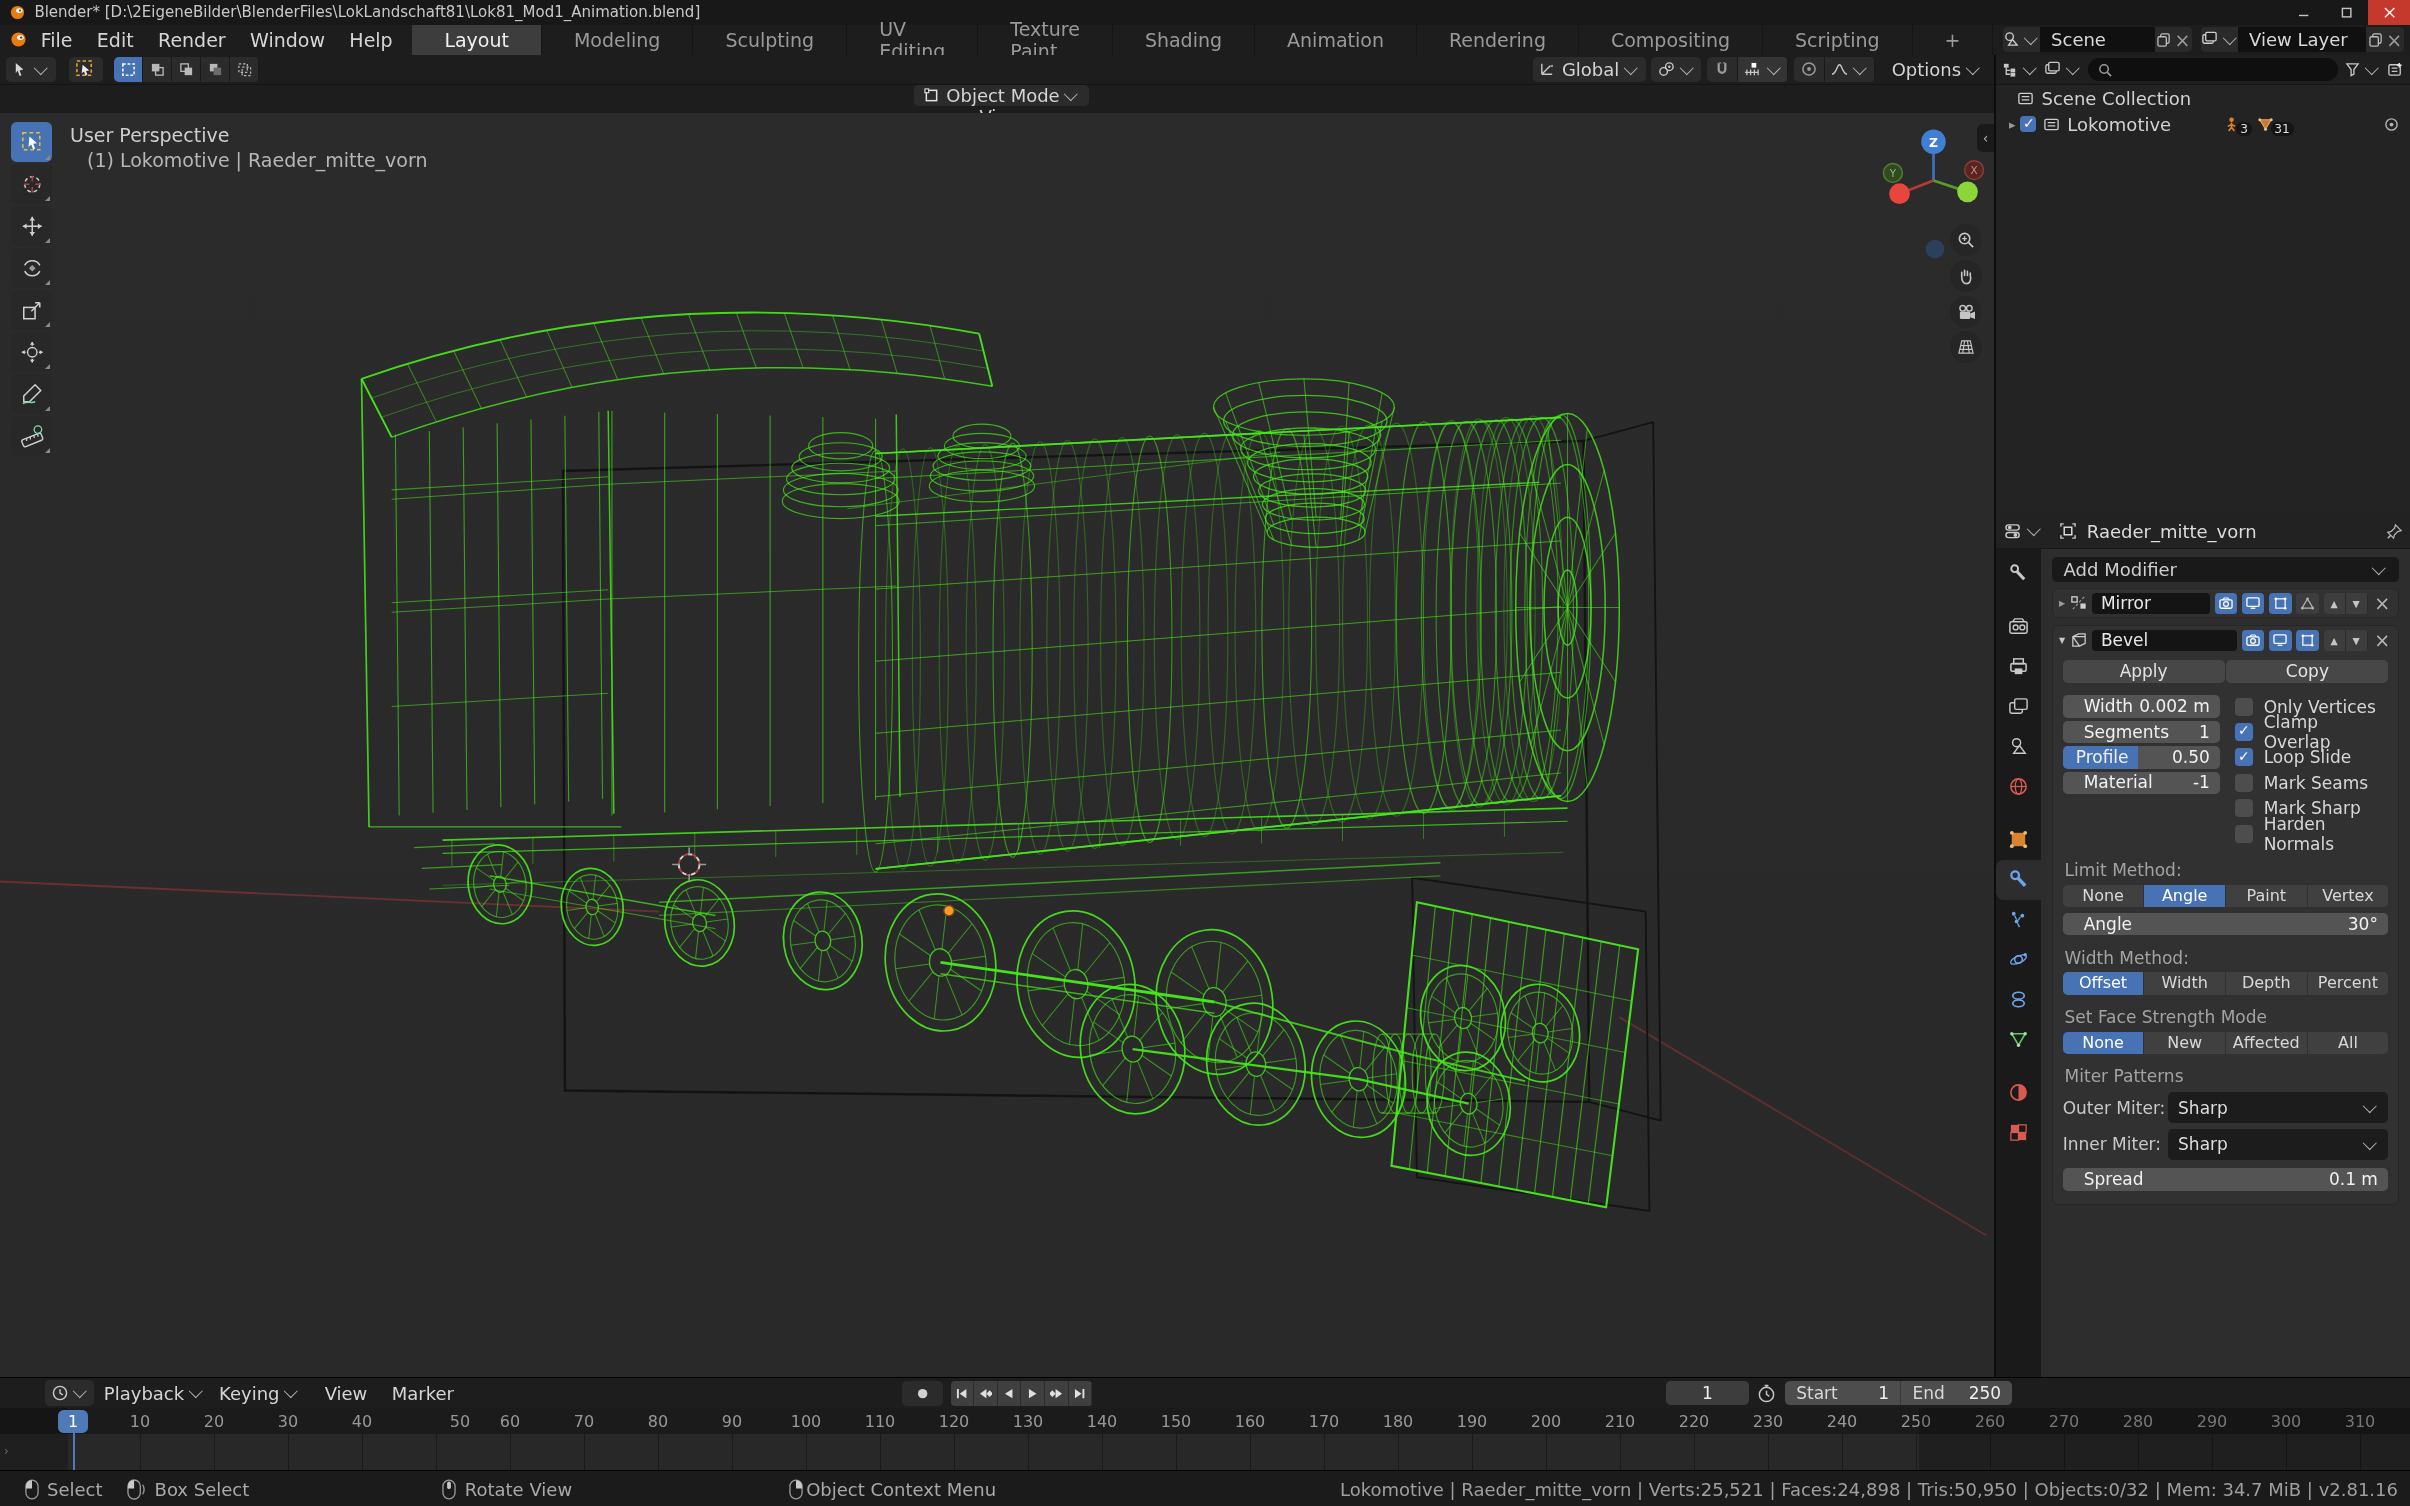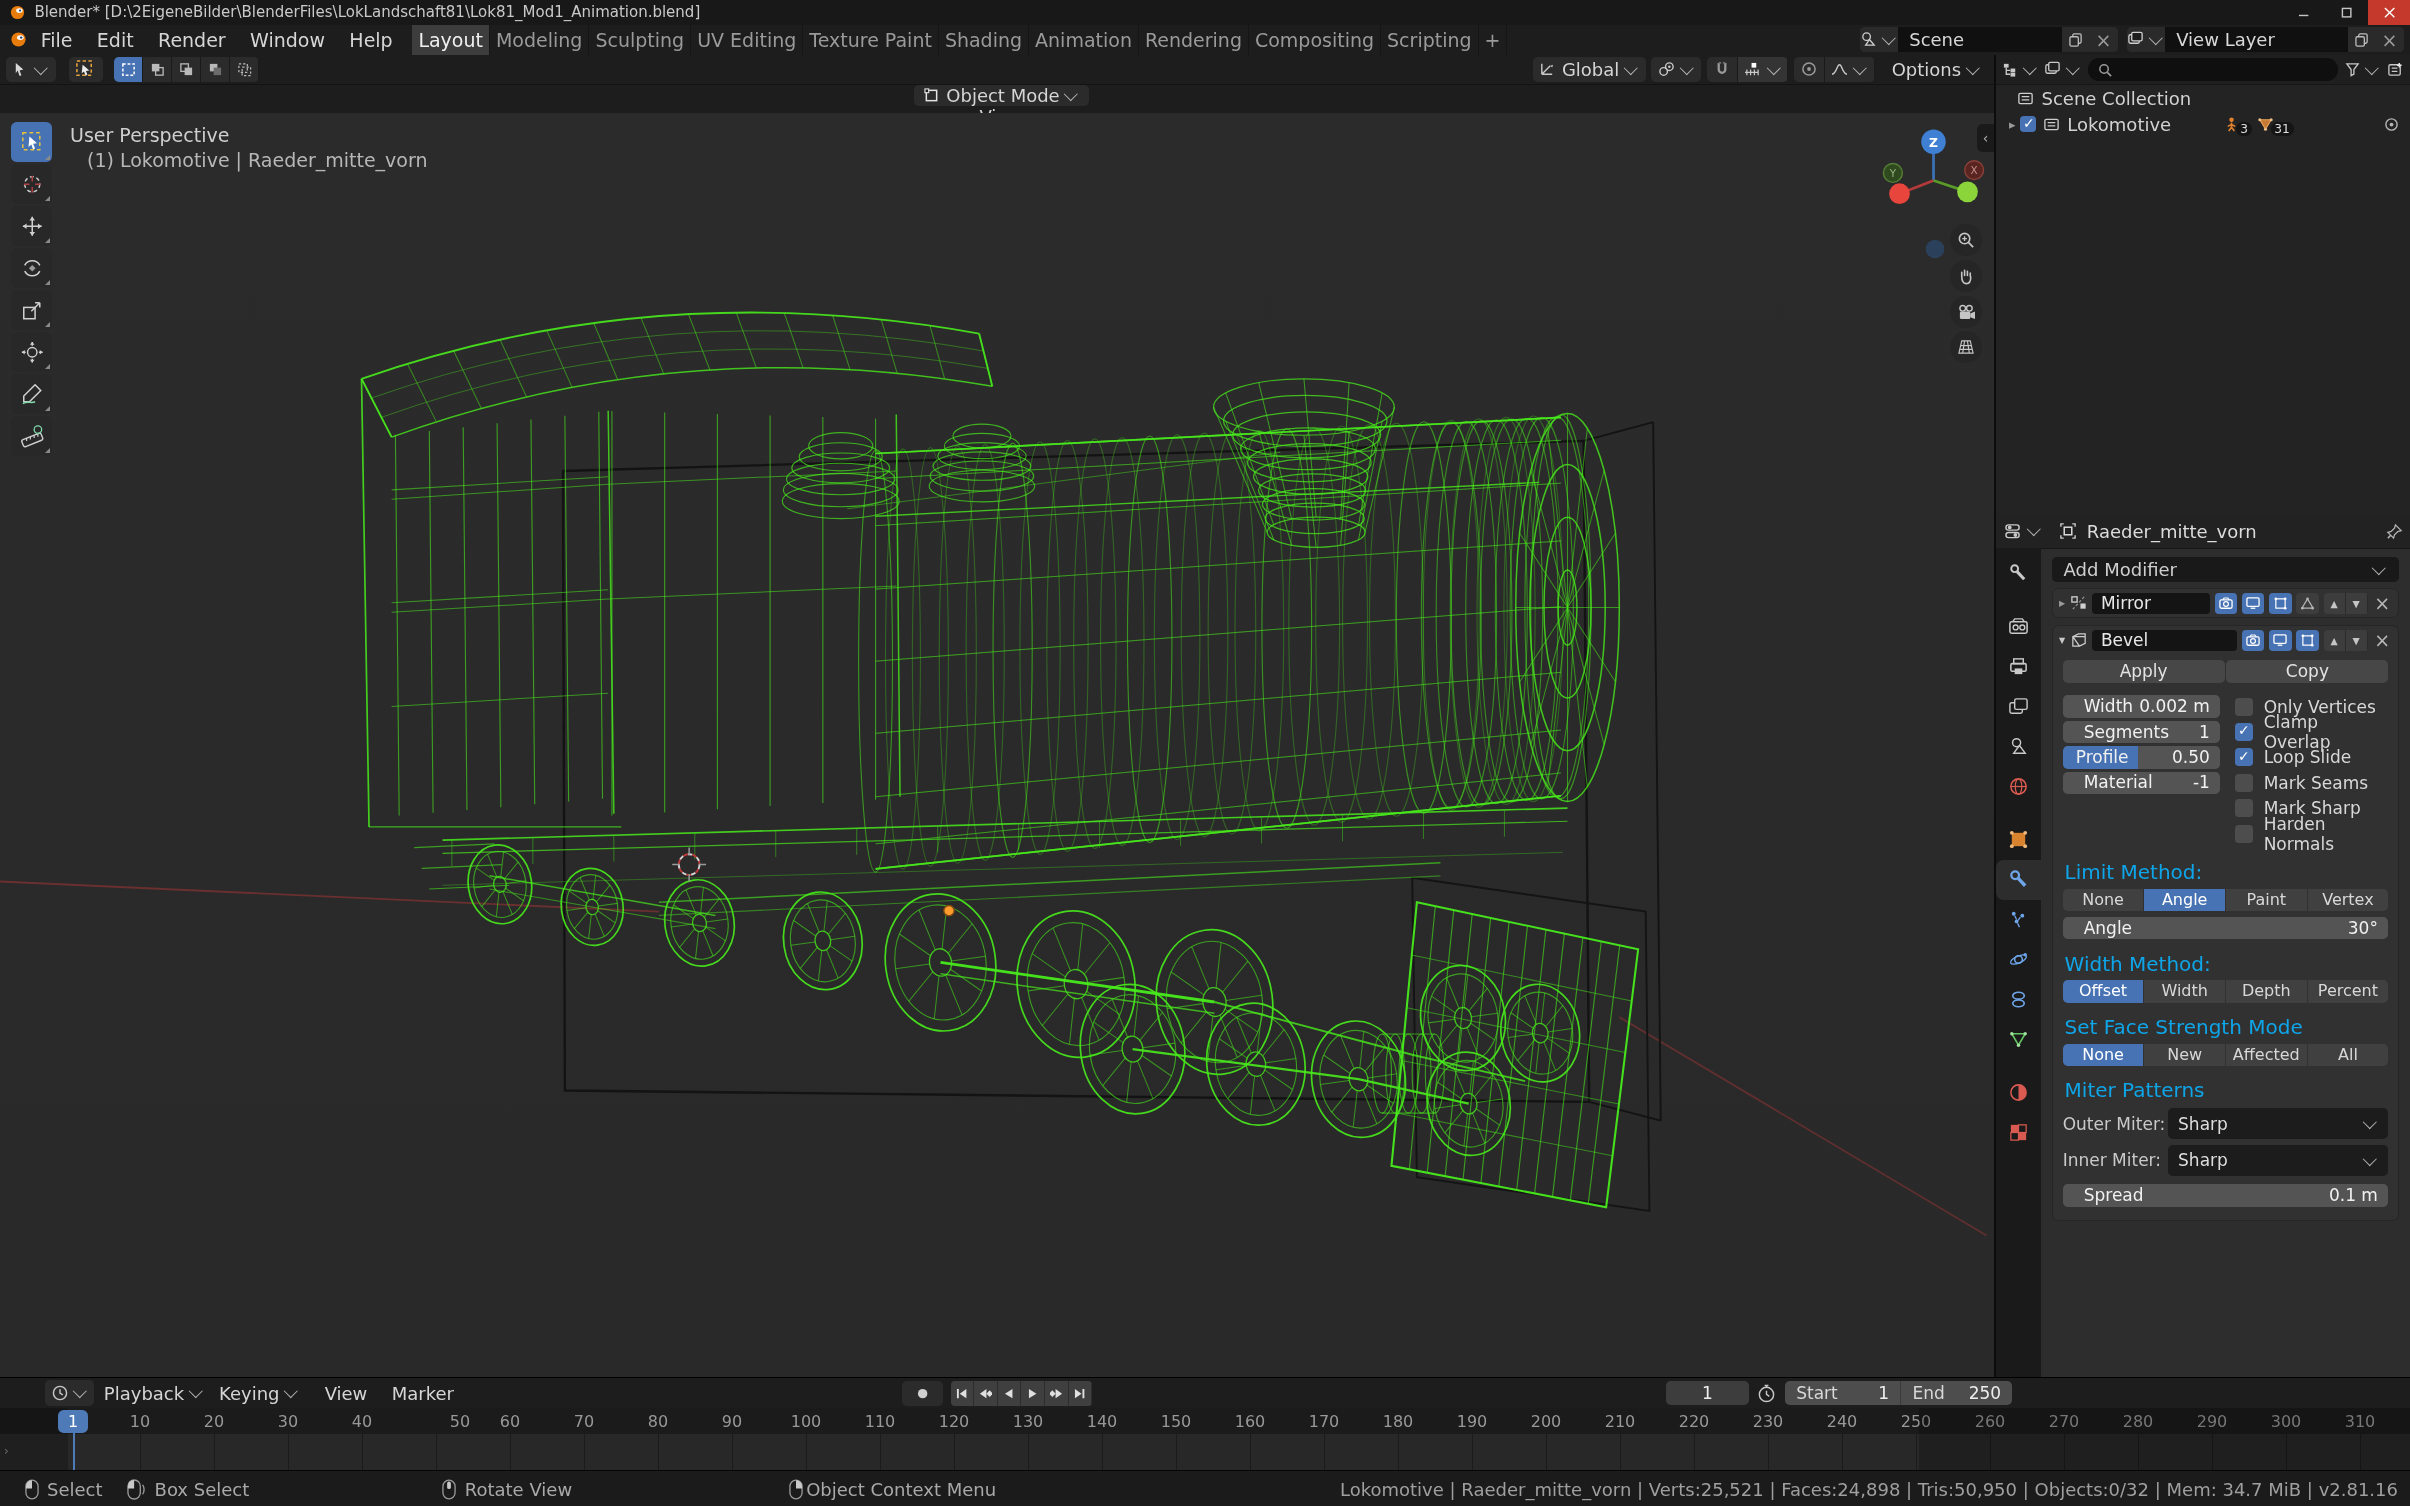--- a/index.html
+++ b/index.html
@@ -13,21 +13,21 @@
         transform:rotate(45deg);margin:-3.8px 3.8px 0 6.6px;flex:0 0 auto;}
   
   #titlebar{left:0;top:0;width:2411px;height:24.5px;background:#181818;display:flex;align-items:center;font-size:15px;color:#c9c9c9;}
   #titlebar .title{margin-left:8px;white-space:nowrap;}
   .winbtn{width:43px;height:24.5px;display:flex;align-items:center;justify-content:center;}
   .winbtn.close{background:#c4392c;}
   
   #menubar{left:0;top:24.5px;width:2411px;height:30px;background:#1d1d1d;display:flex;align-items:center;border-bottom:0.9px solid #131313;font-size:19px;}
   .menu-item{padding:0 12.2px;color:#d6d6d6;}
   .ws-tabs{display:flex;height:30px;align-items:stretch;margin-left:7.5px;}
-  .ws-tab{padding:0 6px;display:flex;align-items:center;color:#9a9a9a;border-right:0.9px solid #151515;font-size:19px;}
+  .ws-tab{padding:0 32px;display:flex;align-items:center;color:#9a9a9a;border-right:0.9px solid #151515;font-size:19px;}
   .ws-tab.active{background:#3d3d3d;color:#f0f0f0;}
   .idblock{display:flex;align-items:center;height:24.5px;background:#2a2a2a;border-radius:4.7px;overflow:hidden;margin-left:9.4px;}
   .idblock .icbtn{width:38px;height:24.5px;display:flex;align-items:center;justify-content:center;background:#2a2a2a;}
   .idblock .fieldtxt{background:#101010;height:24.5px;display:flex;align-items:center;padding:0 11.3px;color:#d8d8d8;font-size:18px;}
   .idblock .mini{width:28px;height:24.5px;display:flex;align-items:center;justify-content:center;background:#2a2a2a;color:#9a9a9a;}
   
   #toolbar{left:0;top:55px;width:1994px;height:29px;background:#1d1d1d;border-bottom:0.9px solid #131313;display:flex;align-items:center;font-size:18px;}
   .tbtn{height:25.4px;background:#2b2b2b;border-radius:4.7px;display:flex;align-items:center;justify-content:center;padding:0 6.6px;margin-left:5.6px;}
   .tgroup{display:flex;height:25.4px;border-radius:4.7px;overflow:hidden;margin-left:5.6px;}
   .tgroup .cell{width:28px;display:flex;align-items:center;justify-content:center;background:#2b2b2b;border-right:0.9px solid #1a1a1a;}
@@ -72,21 +72,21 @@
   .dualbtn div{flex:1;height:23.5px;background:#474747;border-radius:4.7px;display:flex;align-items:center;justify-content:center;color:#e3e3e3;font-size:17px;}
   .fld{position:relative;background:#545454;border-radius:4.7px;height:22.6px;color:#f1f1f1;font-size:17px;}
   .fld .lab{position:absolute;left:21px;top:0.9px;}
   .fld .val{position:absolute;right:10.4px;top:0.9px;}
   .fld.slider{background:linear-gradient(to right,#4772b3 0 48%,#545454 48%);}
   .cbrow{display:flex;align-items:center;gap:10.4px;height:22.6px;margin-bottom:2.8px;}
   .cb{width:18px;height:18px;border-radius:3.8px;background:#4d4d4d;position:relative;flex:0 0 auto;}
   .cb.on{background:#4772b3;}
   .cb.on::after{content:"✓";color:#fff;font-size:14px;position:absolute;left:2.8px;top:-0.9px;}
   .cbl{color:#d8d8d8;font-size:17px;}
-  .plabel{color:#0ea5e9;font-size:20px;margin:12.2px 0 4.7px 1.9px;}
+  .plabel{color:#a3a3a3;font-size:17px;margin:12.2px 0 4.7px 1.9px;}
   .seg{display:flex;height:22.6px;border-radius:4.7px;overflow:hidden;gap:0.9px;}
   .seg span{flex:1;background:#404040;color:#d8d8d8;text-align:center;line-height:22.6px;font-size:16px;}
   .seg .on{background:#4772b3;color:#fff;}
   .droprow{display:flex;align-items:center;margin-top:5.6px;}
   .droprow .dl{width:105px;color:#c9c9c9;font-size:17px;}
   .dropdown{flex:1;height:31px;background:#1c1c1c;border-radius:4.7px;display:flex;align-items:center;padding:0 10.4px;color:#dedede;font-size:17px;gap:24px;}
   .dropdown .chev{margin-left:auto;}
   
   #timeline{left:0;top:1377px;width:2411px;height:93px;background:#1d1d1d;border-top:0.9px solid #000;}
   #tl-header{height:30px;display:flex;align-items:center;font-size:18px;padding-left:36px;}

